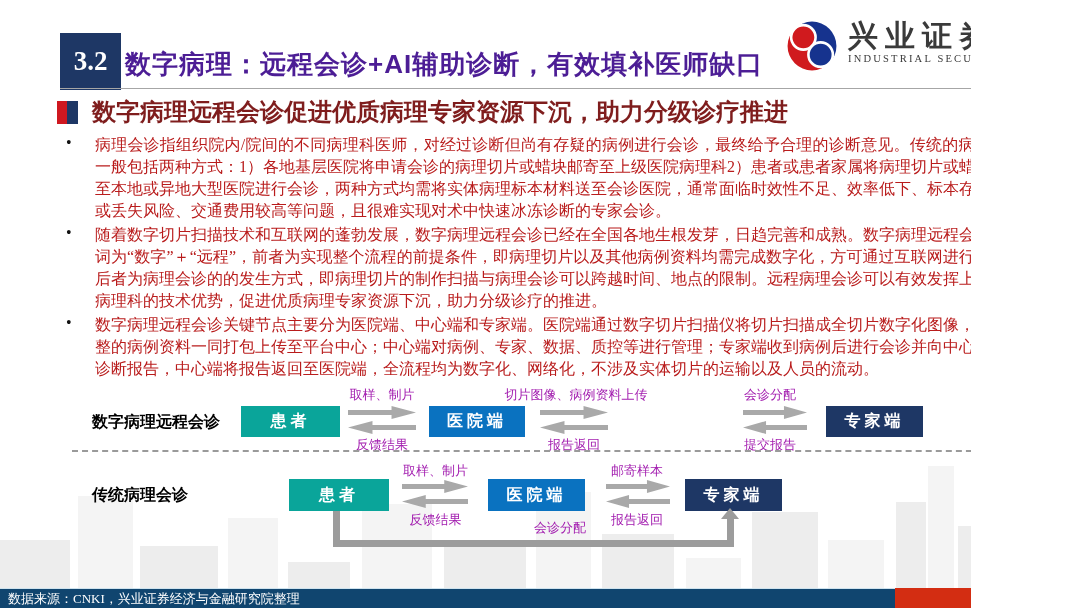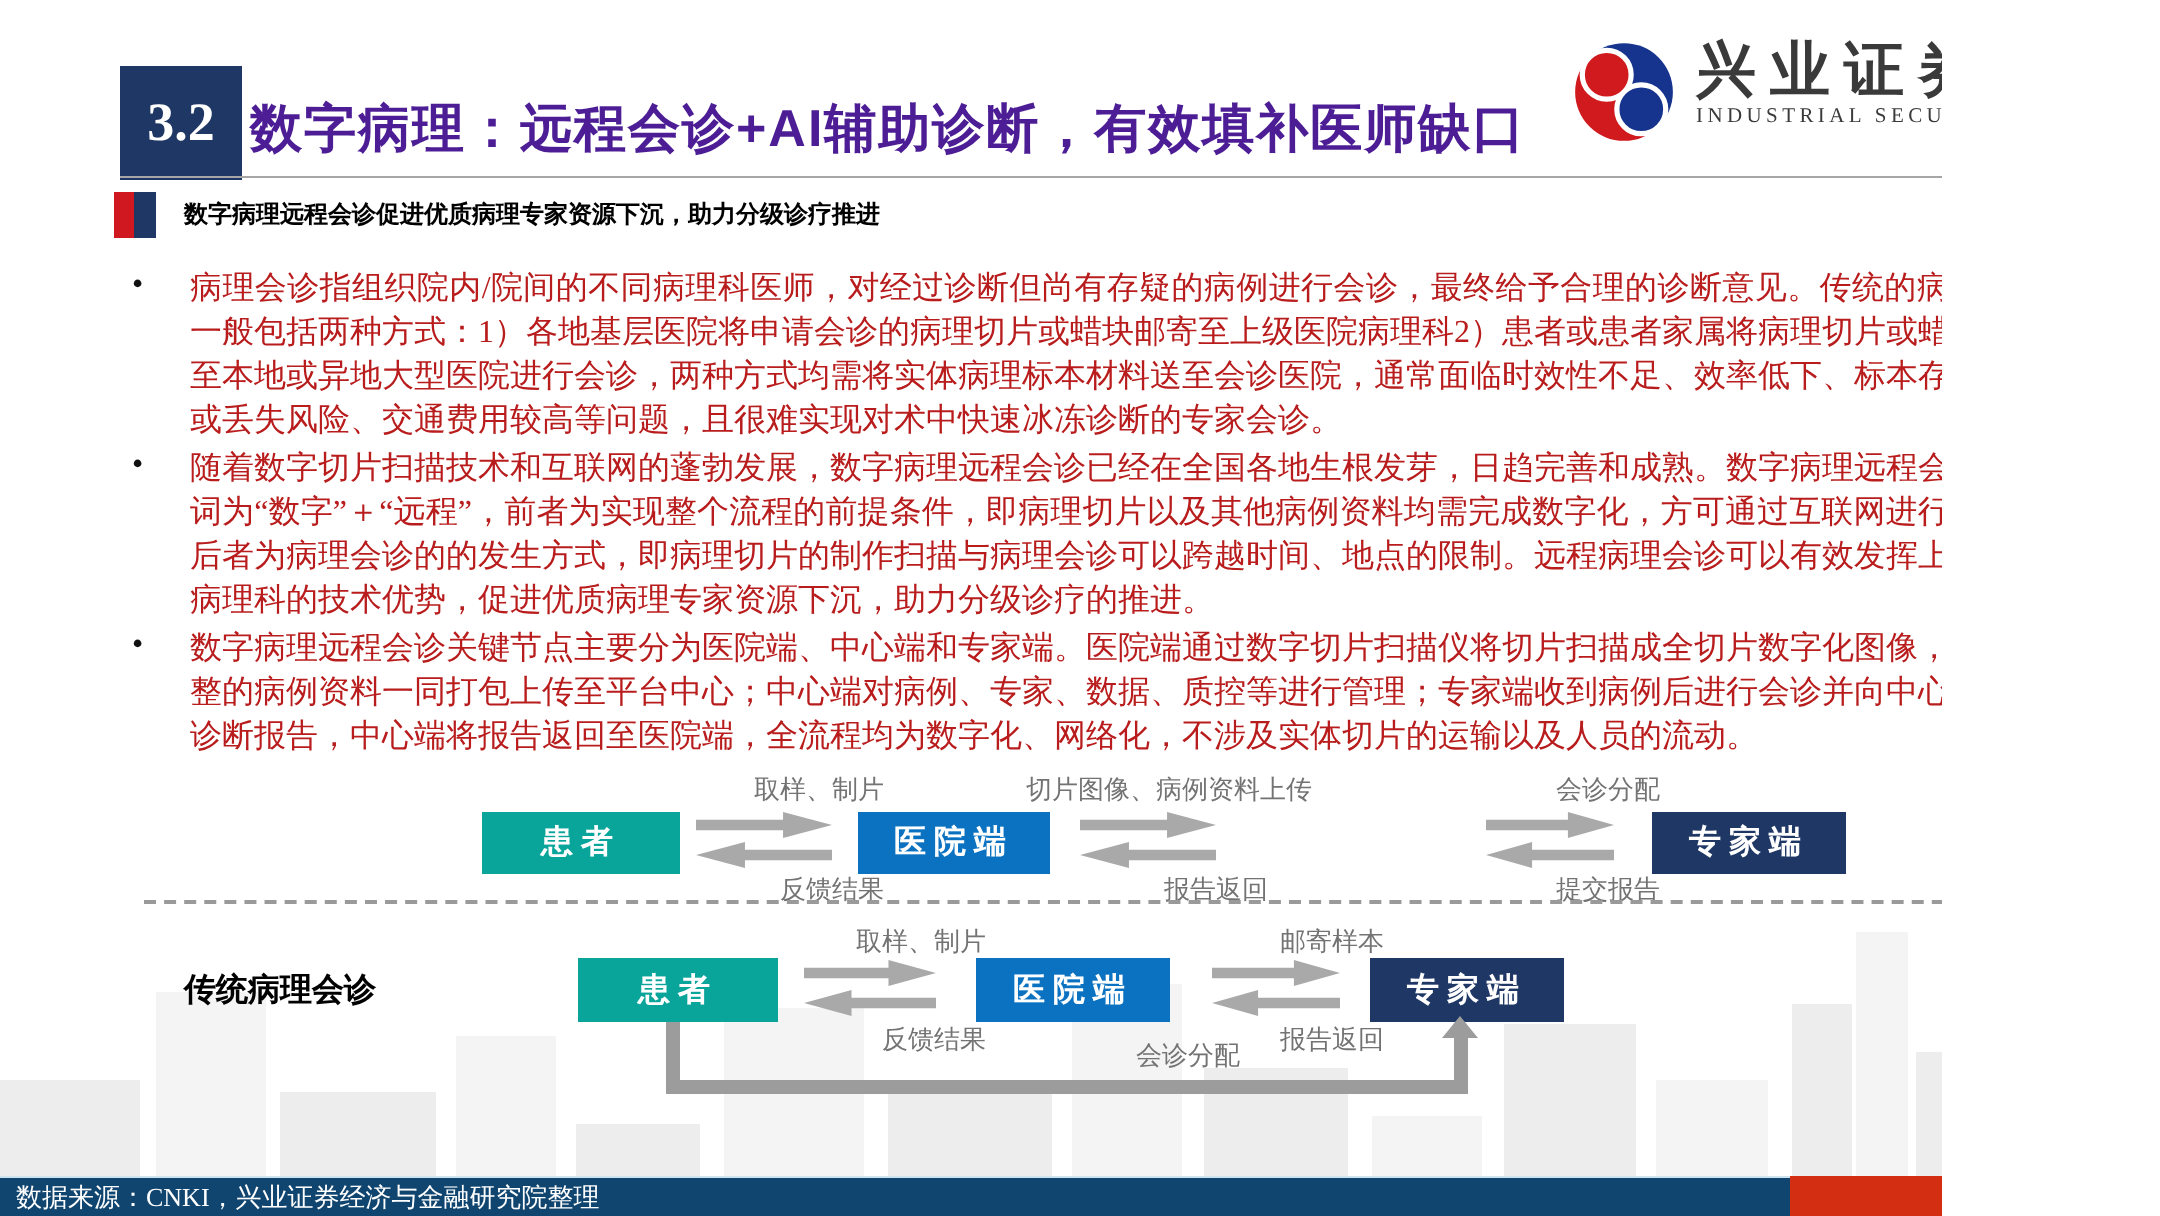--- a/index.html
+++ b/index.html
@@ -18,36 +18,36 @@
   .header-rule{position:absolute;left:60px;top:88px;width:960px;height:1px;background:#a6a6a6;}
   .logo{position:absolute;left:786px;top:20px;display:flex;align-items:flex-start;gap:10px;}
   .logo-text .cn{font-size:30px;font-weight:bold;color:#3a3a3a;letter-spacing:7px;
                  font-family:"Liberation Sans","DejaVu Sans",sans-serif;line-height:32px;}
   .logo-text .en{font-size:10.5px;color:#3a3a3a;letter-spacing:2.2px;line-height:13px;}
   
   .subtitle-row{position:absolute;left:57px;top:96px;display:flex;align-items:center;z-index:2;}
   .marker{display:inline-flex;width:21px;height:23px;margin-right:14px;}
   .marker .m-red{width:10px;height:23px;background:#cf1820;}
   .marker .m-blue{width:11px;height:23px;background:#1e3765;}
-  .subtitle{margin:0;font-size:12px;font-weight:bold;color:#000000;white-space:nowrap;}
+  .subtitle{margin:0;font-size:24px;font-weight:bold;color:#7f1d1d;white-space:nowrap;}
   
   .bullets{position:absolute;left:60px;top:134px;width:963px;margin:0;padding:0;list-style:none;z-index:2;}
   .bullets li{display:flex;margin:0 0 2px 0;}
   .dot{width:35px;flex:0 0 35px;font-size:16px;color:#111;padding-left:6px;box-sizing:border-box;}
   .btext{margin:0;font-size:16px;line-height:22px;color:#b91c1c;text-align:justify;}
   
   .diagram{position:absolute;inset:0;z-index:2;}
   .flow-label{position:absolute;font-size:16px;font-weight:bold;color:#000;white-space:nowrap;}
   .node{position:absolute;display:flex;align-items:center;justify-content:center;color:#fff;
         font-weight:bold;font-size:16px;letter-spacing:4px;}
   .teal{background:#0aa59a;} .blue{background:#0a72c0;} .red{background:#c40d0e;} .navy{background:#1e3765;}
   .arr{position:absolute;height:13px;background:#a9a9a9;}
   .arr.r{clip-path:polygon(0 30%,64% 30%,64% 0,100% 50%,64% 100%,64% 70%,0 70%);}
   .arr.l{clip-path:polygon(100% 30%,36% 30%,36% 0,0 50%,36% 100%,36% 70%,100% 70%);}
-  .llab{position:absolute;font-size:13px;color:#737373;text-align:right;white-space:nowrap;}
+  .llab{position:absolute;font-size:13px;color:#a21caf;text-align:center;white-space:nowrap;}
   .dash{position:absolute;left:72px;top:450px;width:920px;border-top:2px dashed #9a9a9a;}
   .bp{position:absolute;background:#9c9c9c;}
   .bp-head{position:absolute;width:0;height:0;border-left:9px solid transparent;
            border-right:9px solid transparent;border-bottom:11px solid #9c9c9c;}
   
   .pageno{position:absolute;left:1033px;top:556px;font-size:12px;color:#8a8a8a;z-index:2;}
   .footer-bar{position:absolute;left:0;top:588px;width:895px;height:20px;background:#10456f;
               display:flex;align-items:center;z-index:3;border-top:1px solid #cfe3ee;}
   .footer-bar .src{color:#fff;font-size:13px;padding-left:8px;white-space:nowrap;}
   .footer-red{position:absolute;left:895px;top:588px;width:185px;height:20px;background:#d32d12;z-index:3;}
@@ -114,20 +114,21 @@
       <p class="btext">随着数字切片扫描技术和互联网的蓬勃发展，数字病理远程会诊已经在全国各地生根发芽，日趋完善和成熟。数字病理远程会诊关键词为“数字”＋“远程”，前者为实现整个流程的前提条件，即病理切片以及其他病例资料均需完成数字化，方可通过互联网进行传输；后者为病理会诊的的发生方式，即病理切片的制作扫描与病理会诊可以跨越时间、地点的限制。远程病理会诊可以有效发挥上级医院病理科的技术优势，促进优质病理专家资源下沉，助力分级诊疗的推进。</p>
     </li>
     <li>
       <span class="dot">•</span>
       <p class="btext">数字病理远程会诊关键节点主要分为医院端、中心端和专家端。医院端通过数字切片扫描仪将切片扫描成全切片数字化图像，并将完整的病例资料一同打包上传至平台中心；中心端对病例、专家、数据、质控等进行管理；专家端收到病例后进行会诊并向中心端提交诊断报告，中心端将报告返回至医院端，全流程均为数字化、网络化，不涉及实体切片的运输以及人员的流动。</p>
     </li>
   </ul>
 
   <div class="diagram">
 
+    <div class="flow-label" style="left:92px;top:412px;">数字病理远程会诊</div>
 
     <div class="node teal" style="left:241px;top:406px;width:99px;height:31px;">患者</div>
 
     <div class="llab" style="left:322px;top:386px;width:120px;">取样、制片</div>
     <div class="arr r" style="left:348px;top:406px;width:68px;"></div>
     <div class="arr l" style="left:348px;top:421px;width:68px;"></div>
     <div class="llab" style="left:322px;top:436px;width:120px;">反馈结果</div>
 
     <div class="node blue" style="left:429px;top:406px;width:96px;height:31px;">医院端</div>
 

